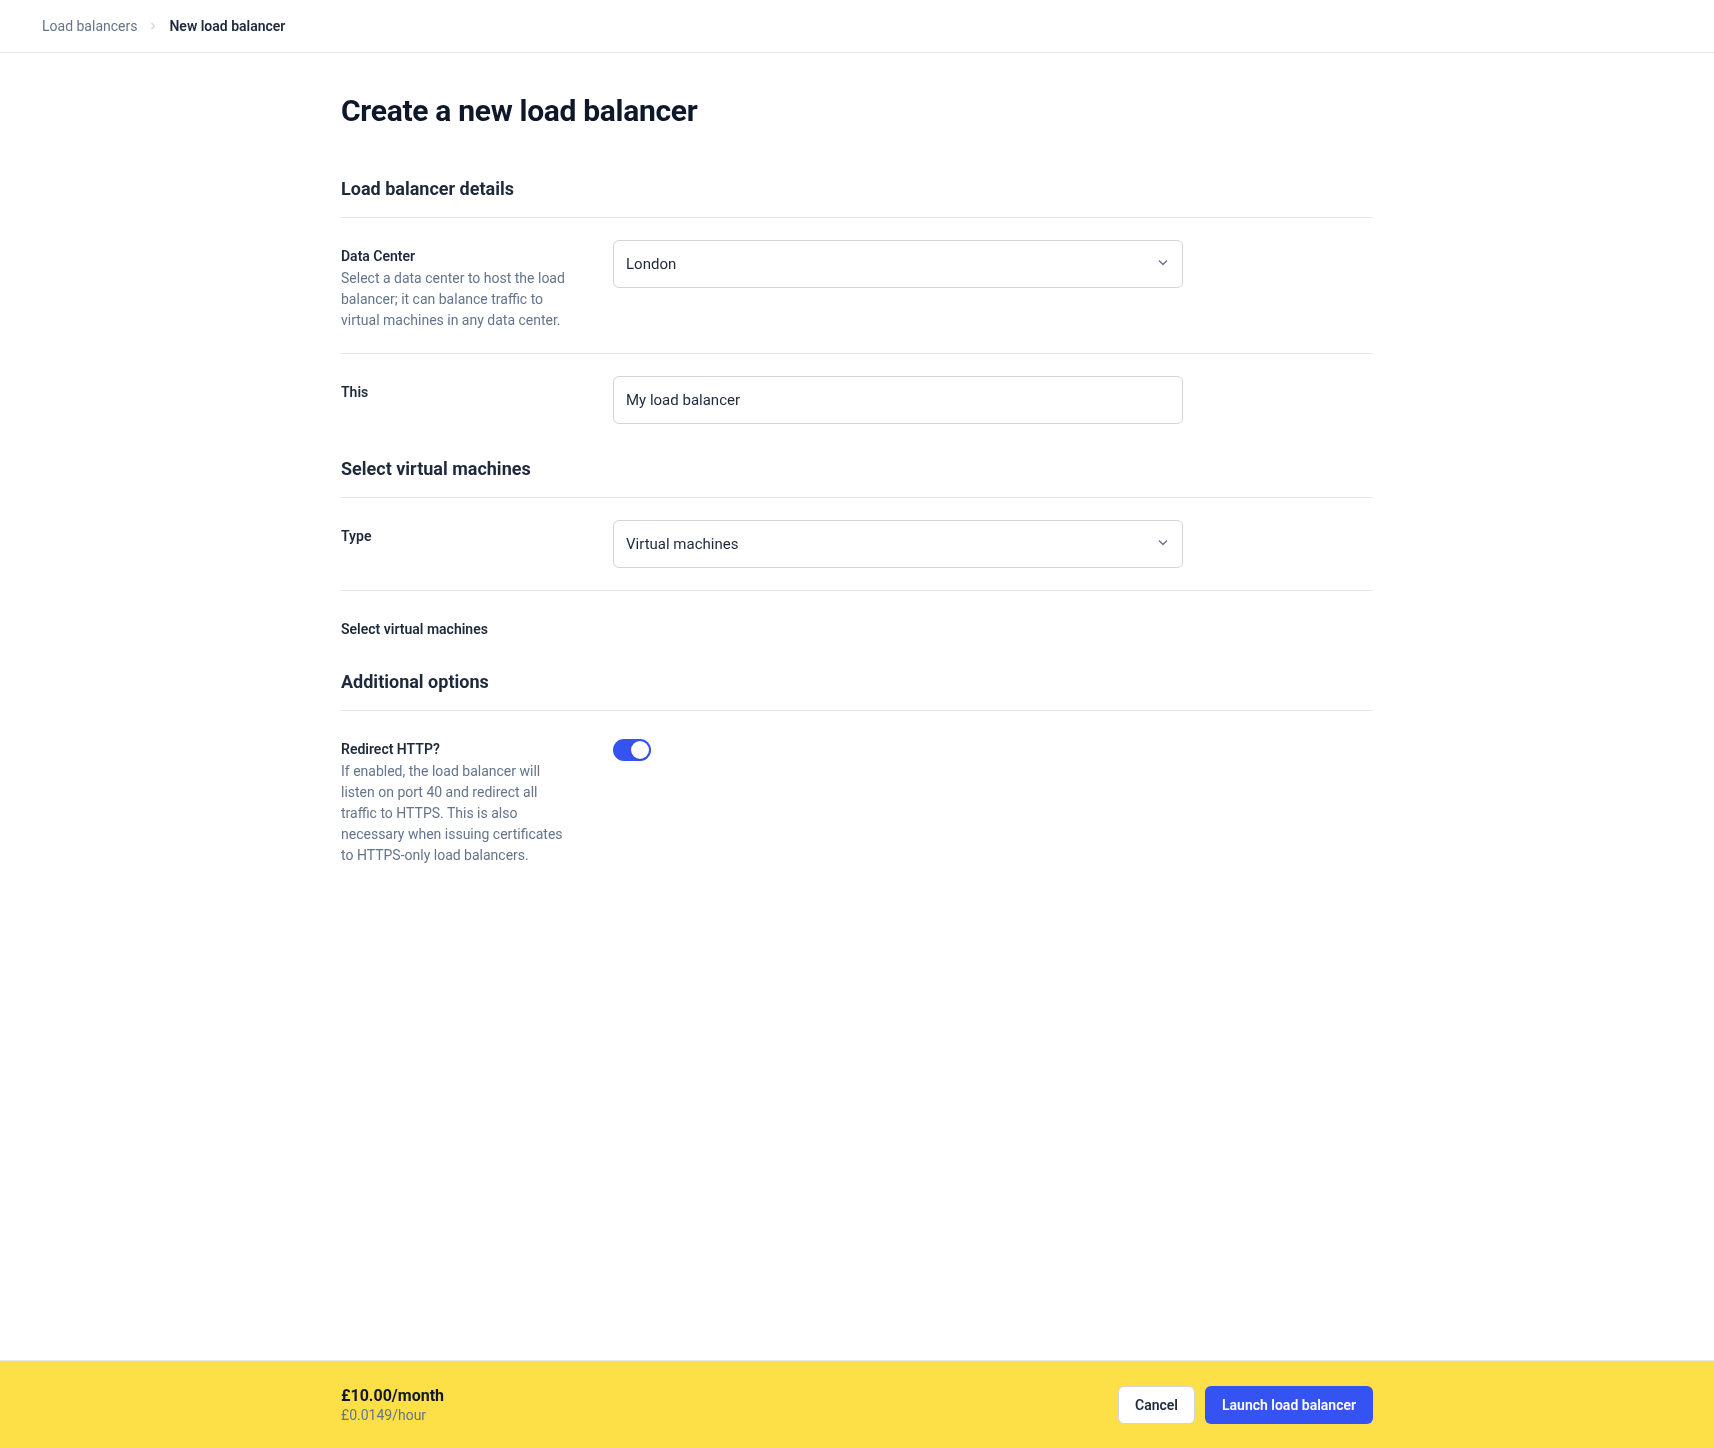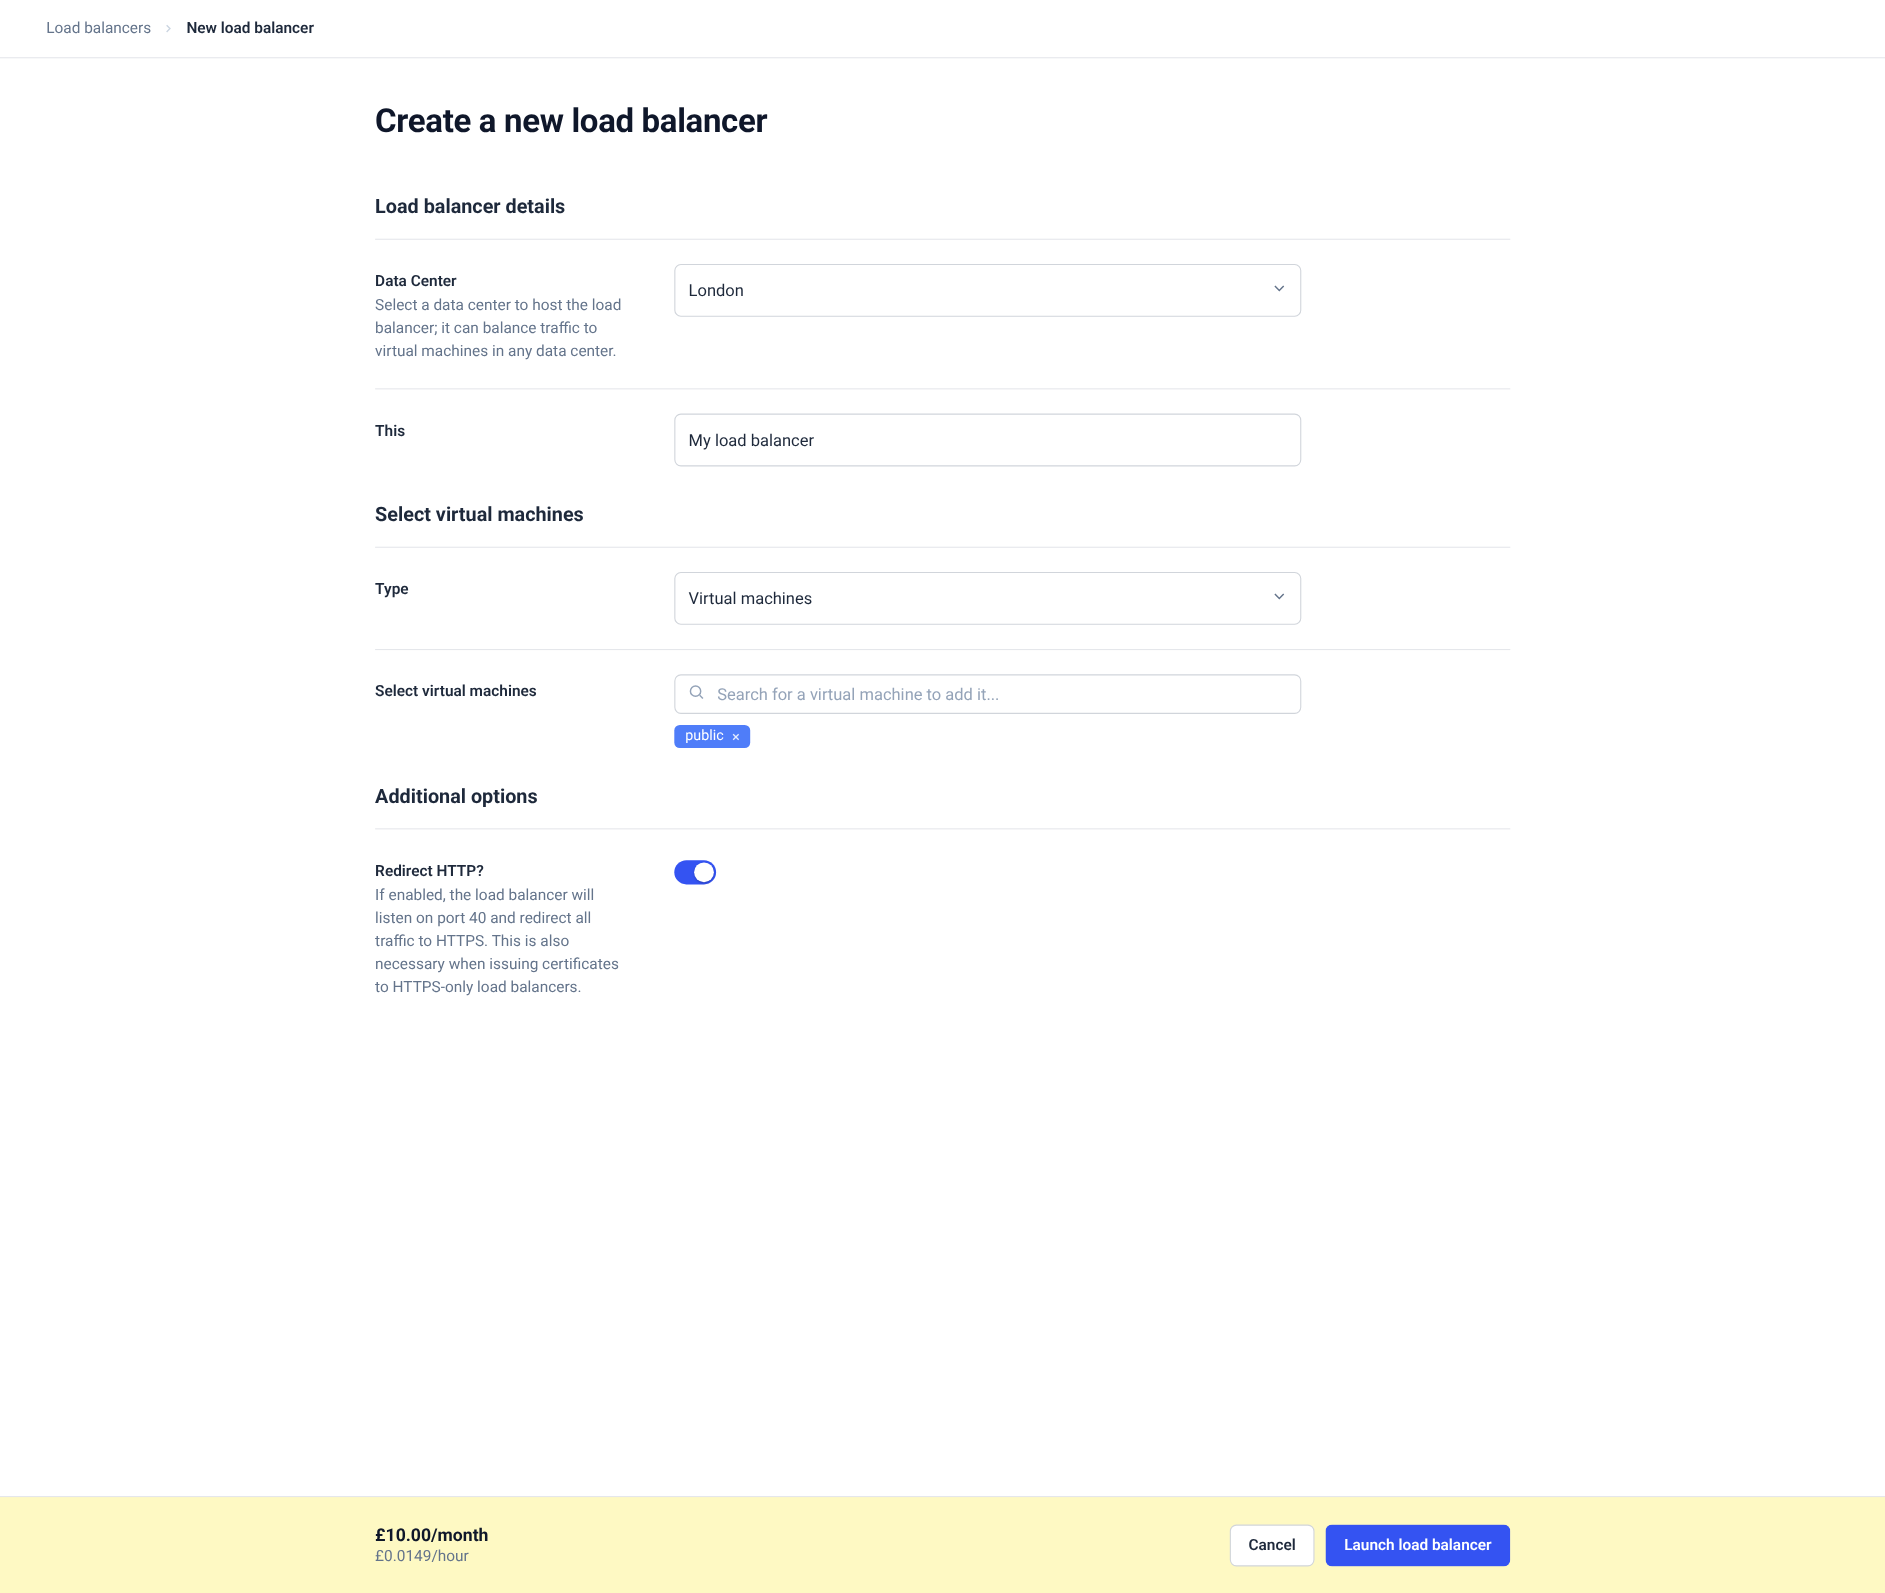--- a/index.html
+++ b/index.html
@@ -174,21 +174,21 @@
     top: 2px;
     right: 2px;
     box-shadow: 0 1px 2px rgba(0,0,0,0.2);
   }
   .section-block { margin-bottom: 30px; }
   .footer-bar {
     position: fixed;
     bottom: 0;
     left: 0;
     right: 0;
-    background: #fef9c3;
+    background: #fde047;
     border-top: 1px solid #e5e7eb;
     height: 88px;
     display: flex;
     align-items: center;
   }
   .footer-inner {
     max-width: 1032px;
     margin: 0 auto;
     width: 100%;
     display: flex;
@@ -298,42 +298,20 @@
         </div>
       </div>
     </div>
 
     <hr class="divider">
 
     <div class="form-row">
       <div class="form-label-col">
         <div class="form-label">Select virtual machines</div>
       </div>
-      <div class="form-control-col">
-        <div class="search-wrap">
-          <span class="search-icon">
-            <svg width="16" height="16" viewBox="0 0 24 24" fill="none" stroke="currentColor" stroke-width="2">
-                <circle cx="11" cy="11" r="7"></circle>
-                <line x1="21" y1="21" x2="16.65" y2="16.65"></line>
-              </svg>
-          </span>
-          <input type="text" class="search-input" placeholder="Search for a virtual machine to add it..." style="">
-        </div>
-        <div class="tags">
-          <span class="tag">
-            <span>public</span>
-            <span class="tag-x">
-              <svg width="10" height="10" viewBox="0 0 24 24" fill="none" stroke="currentColor" stroke-width="3">
-                  <line x1="18" y1="6" x2="6" y2="18"></line>
-                  <line x1="6" y1="6" x2="18" y2="18"></line>
-                </svg>
-            </span>
-          </span>
-        </div>
-      </div>
     </div>
   </div>
 
   <div class="section-block">
     <div class="section-heading">Additional options</div>
     <hr class="divider">
 
     <div class="form-row">
       <div class="form-label-col">
         <div class="form-label">Redirect HTTP?</div>

